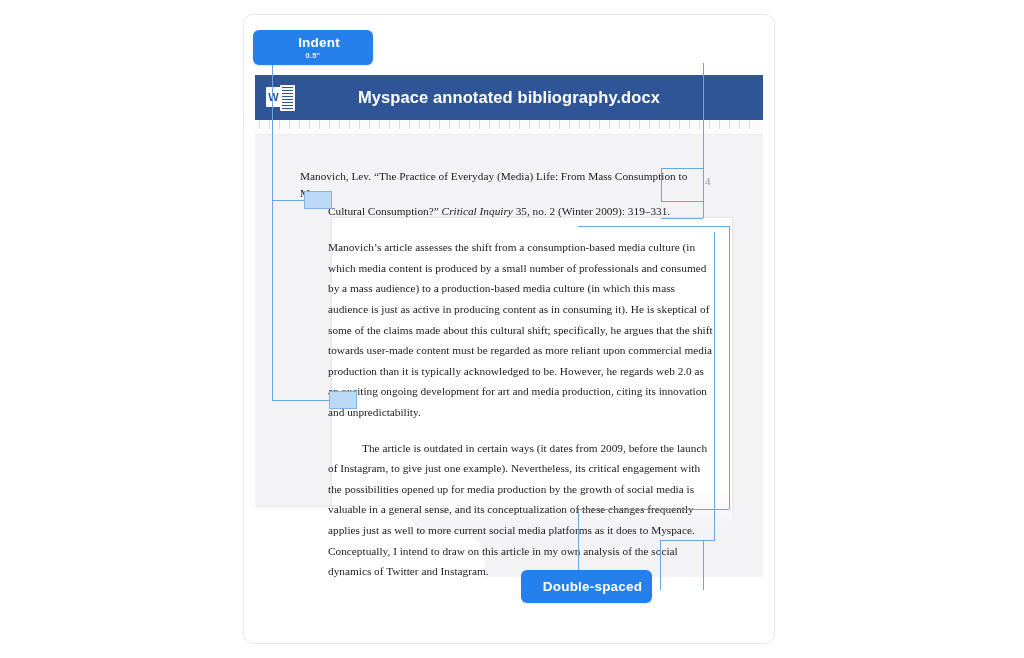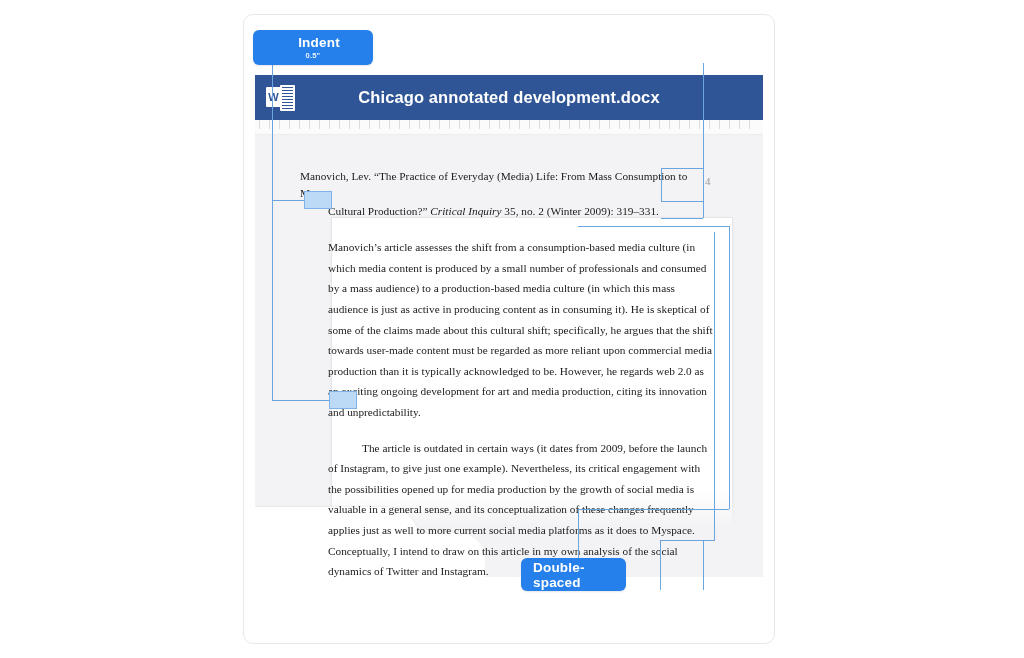--- a/index.html
+++ b/index.html
@@ -41,21 +41,21 @@
     font-weight: bold;
     letter-spacing: .2px;
     z-index: 40;
     box-shadow: 0 1px 2px rgba(0,0,0,.10);
   }
   .badge .b-title { font-size: 13.5px; line-height: 15px; margin-left: 12px; }
   .badge .b-sub { font-size: 7.5px; line-height: 10px; font-weight: bold; opacity: .92; margin-top: 1px; }
 
   #badge-indent       { left: 253px; top: 30px;  width: 120px; height: 35px; }
   #badge-single       { left: 645px; top: 30px;  width: 117px; height: 33px; }
-  #badge-double       { left: 521px; top: 558px; width: 105px; height: 33px; }
+  #badge-double       { left: 521px; top: 570px; width: 131px; height: 33px; }
   #badge-left         { left: 645px; top: 590px; width: 117px; height: 33px; }
 
   
   .ln { position: absolute; background: #6aa5e0; z-index: 20; }
   .lnv { width: 1px; }
   .lnh { height: 1px; }
 
   
   .win {
     position: absolute;
@@ -232,21 +232,21 @@
           <i></i>
             <i></i>
             <i></i>
             <i></i>
             <i></i>
             <i></i>
             <i></i>
             <i></i>
         </div>
       </div>
-      <div class="wtitle">Chicago annotated development.docx</div>
+      <div class="wtitle">Myspace annotated bibliography.docx</div>
     </div>
 
     <div class="ruler">
       <span class="tick"></span>
         <span class="tick"></span>
         <span class="tick"></span>
         <span class="tick"></span>
         <span class="tick"></span>
         <span class="tick"></span>
         <span class="tick"></span>
@@ -302,21 +302,21 @@
       <div class="page-curl2"></div>
     </div>
   </div>
 
   <div class="doc">
 
     <div class="pagenum">4</div>
 
     <div class="cite">
       <div class="l1">Manovich, Lev. “The Practice of Everyday (Media) Life: From Mass Consumption to Mass</div>
-      <div class="l2"><span>Cultural Production?” </span><em>Critical Inquiry</em><span> 35, no. 2 (Winter 2009): 319–331.</span></div>
+      <div class="l2"><span>Cultural Consumption?” </span><em>Critical Inquiry</em><span> 35, no. 2 (Winter 2009): 319–331.</span></div>
     </div>
 
     <div class="para" id="para1">Manovich’s article assesses the shift from a consumption-based media culture (in which media content is produced by a small number of professionals and consumed by a mass audience) to a production-based media culture (in which this mass audience is just as active in producing content as in consuming it). He is skeptical of some of the claims made about this cultural shift; specifically, he argues that the shift towards user-made content must be regarded as more reliant upon commercial media production than it is typically acknowledged to be. However, he regards web 2.0 as an exciting ongoing development for art and media production, citing its innovation and unpredictability.</div>
 
     <div class="para" id="para2"><span class="firstind"></span><span>The article is outdated in certain ways (it dates from 2009, before the launch of Instagram, to give just one example). Nevertheless, its critical engagement with the possibilities opened up for media production by the growth of social media is valuable in a general sense, and its conceptualization of these changes frequently applies just as well to more current social media platforms as it does to Myspace. Conceptually, I intend to draw on this article in my own analysis of the social dynamics of Twitter and Instagram.</span></div>
   </div>
 
   <div class="ln lnv" style="left:272px; top:65px;  height:135px;"></div>
   <div class="ln lnh" style="left:272px; top:200px; width:33px;"></div>
   <div class="ln lnv" style="left:272px; top:200px; height:200px;"></div>

